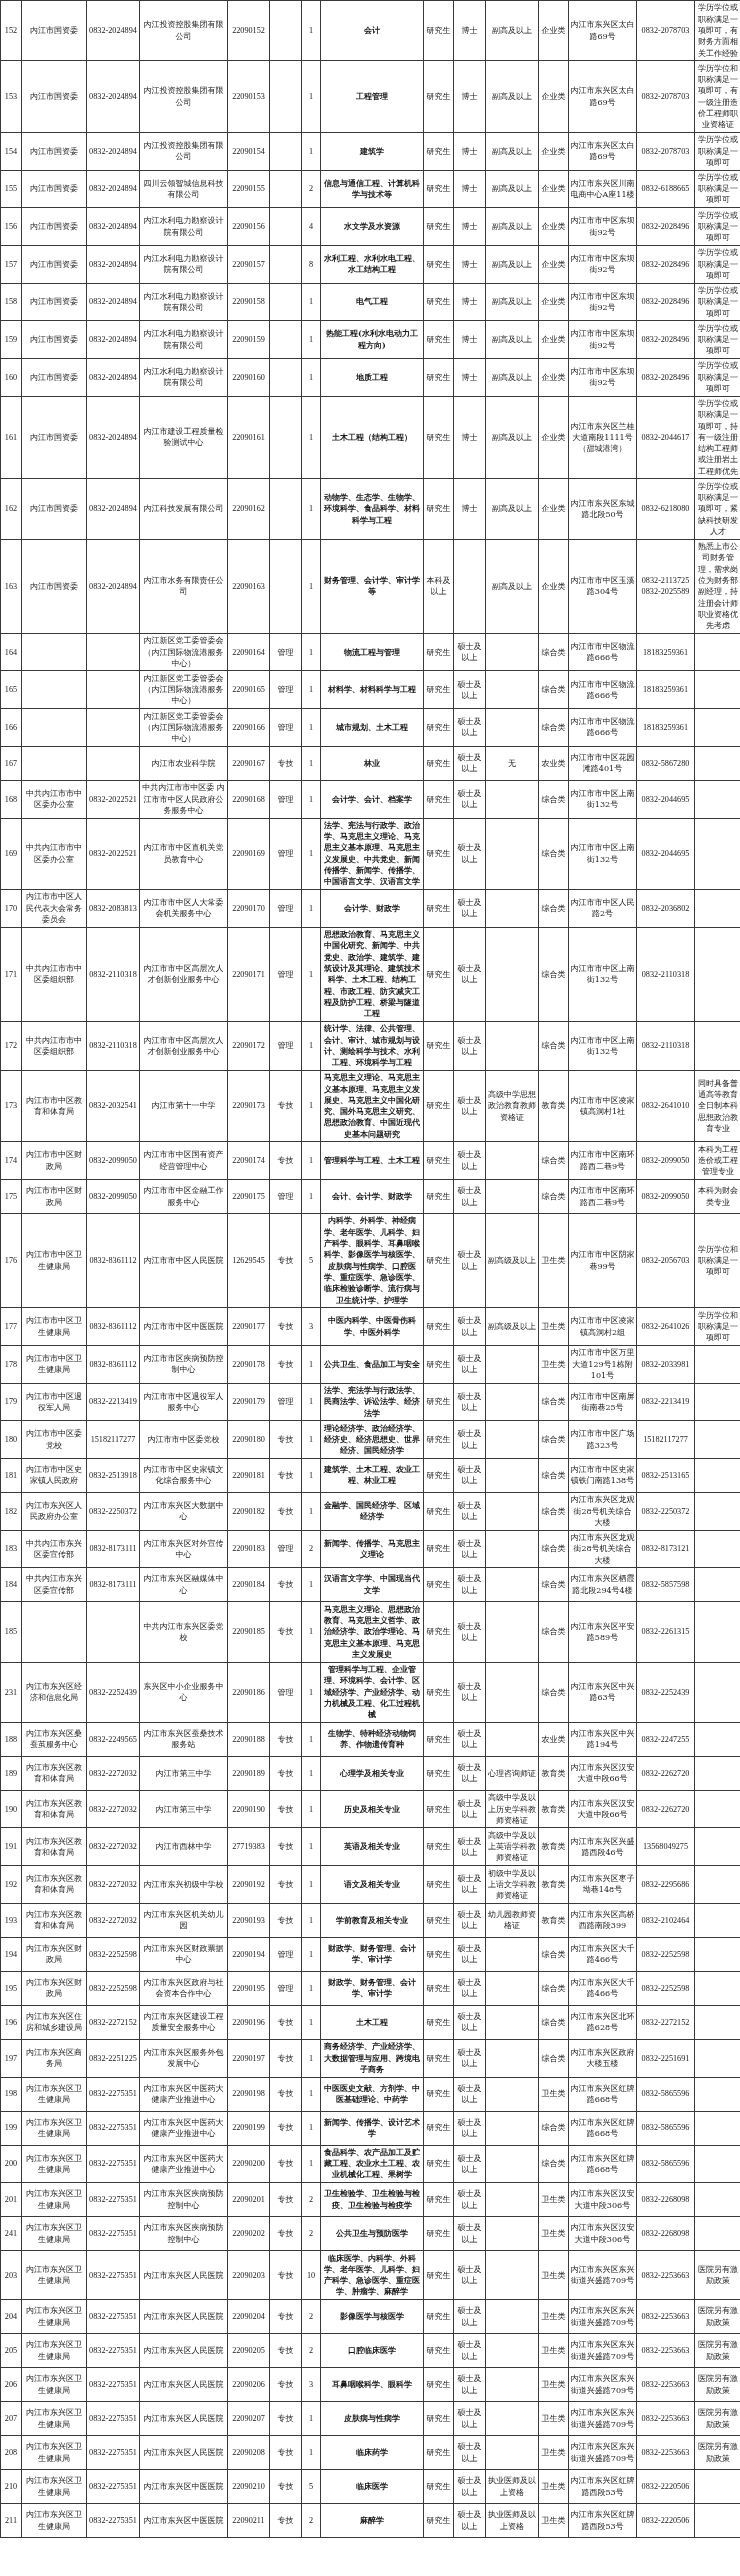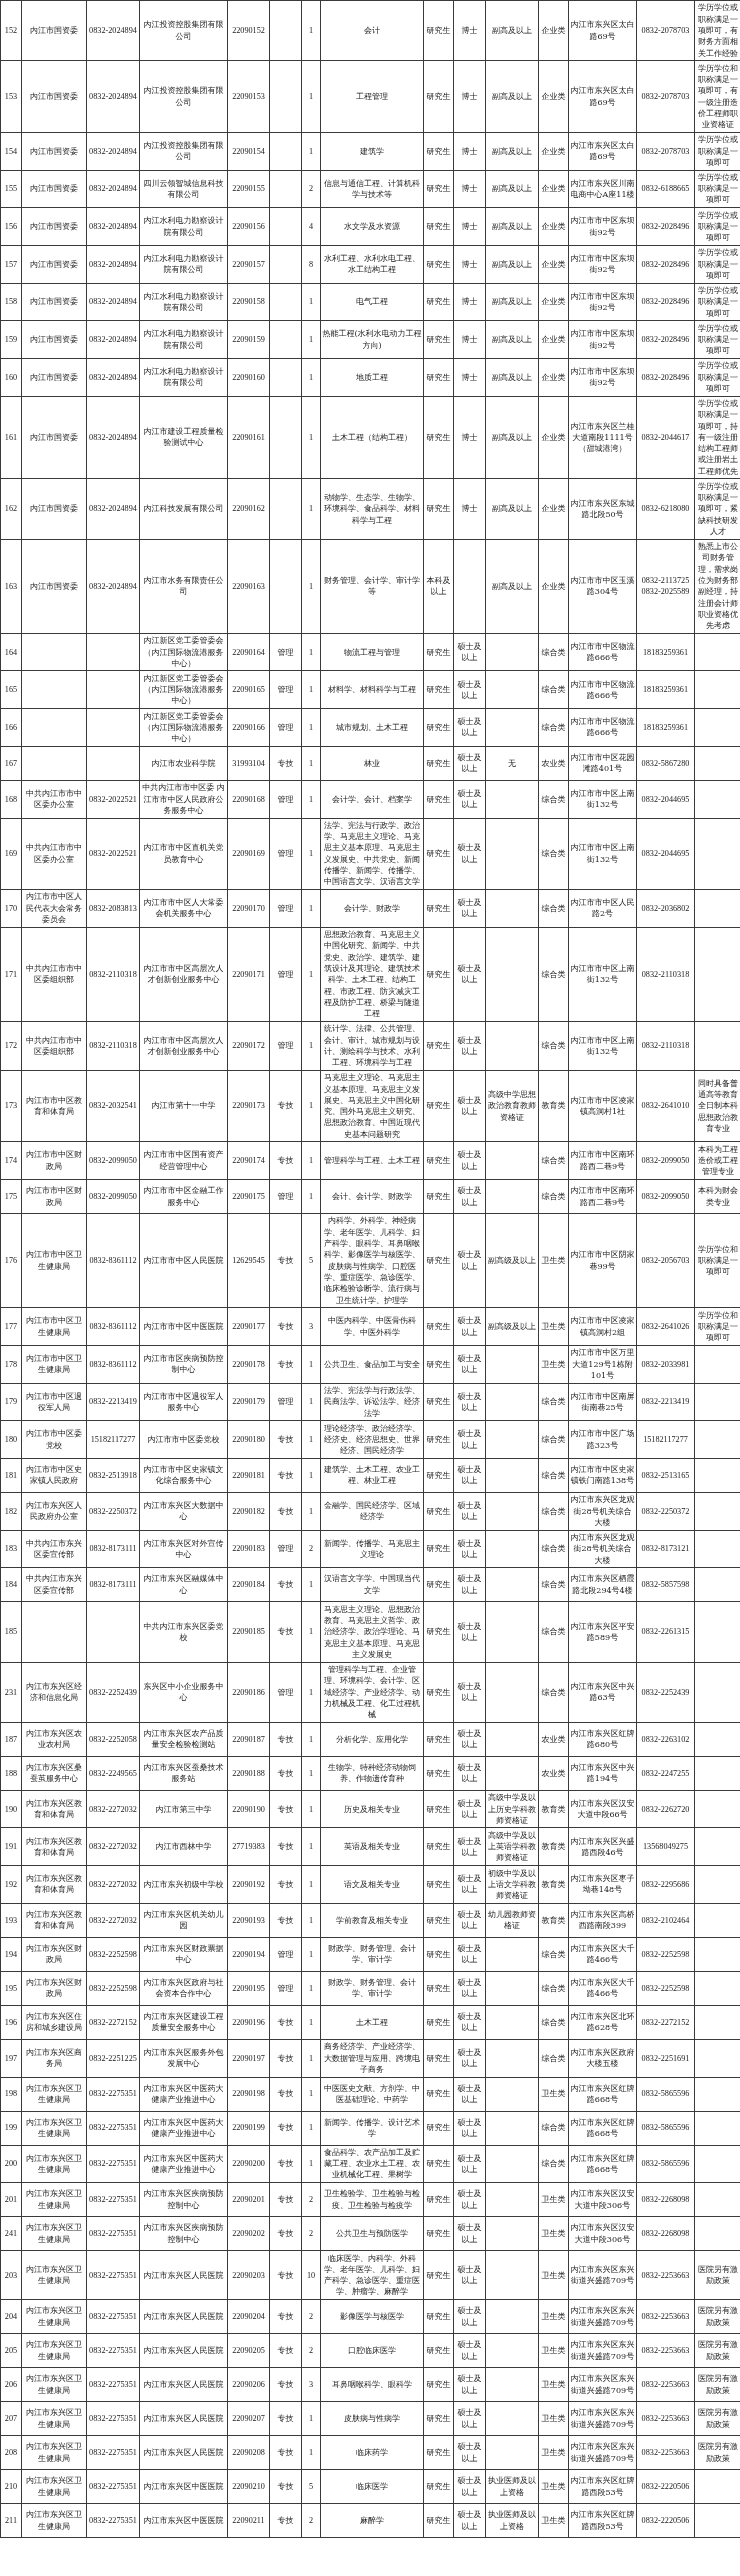--- a/index.html
+++ b/index.html
@@ -14,21 +14,21 @@
   table.grid td {
     border: 0.7px solid #3a3a3a;
     text-align: center;
     vertical-align: middle;
     padding: 1.4px 1.4px;
     word-break: break-all;
     overflow: hidden;
   }
   table.grid tr { height: 34px; }
   td.num, td.code, td.phone, td.cnt { font-family: "Liberation Serif", "DejaVu Serif", serif; font-size: 8.2px; }
-  td.major { text-align: center; }
+  td.major { text-align: center; font-weight: bold; }
   td.remark { text-align: center; margin-left: 35px; }
 </style>
 </head>
 <body>
 
 <table class="grid">
   <colgroup>
     <col style="width:21px">
     <col style="width:65px">
     <col style="width:53px">
@@ -299,21 +299,21 @@
     <td>综合类</td>
     <td>内江市市中区物流路666号</td>
     <td class="phone">18183259361</td>
     <td class="remark"></td>
   </tr>
       <tr>
     <td class="num">167</td>
     <td></td>
     <td class="phone"></td>
     <td>内江市农业科学院</td>
-    <td class="code">31993104</td>
+    <td class="code">22090167</td>
     <td>专技</td>
     <td class="cnt">1</td>
     <td class="major">林业</td>
     <td>研究生</td>
     <td>硕士及以上</td>
     <td>无</td>
     <td>农业类</td>
     <td>内江市市中区花园滩路401号</td>
     <td class="phone">0832-5867280</td>
     <td class="remark"></td>
@@ -635,54 +635,54 @@
     <td class="major">管理科学与工程、企业管理、环境科学、会计学、区域经济学、产业经济学、动力机械及工程、化工过程机械</td>
     <td>研究生</td>
     <td>硕士及以上</td>
     <td></td>
     <td>综合类</td>
     <td>内江市东兴区中兴路63号</td>
     <td class="phone">0832-2252439</td>
     <td class="remark"></td>
   </tr>
       <tr>
-    <td class="num">187</td>
-    <td>内江市东兴区农业农村局</td>
-    <td class="phone">0832-2252058</td>
-    <td>内江市东兴区农产品质量安全检验检测站</td>
-    <td class="code">22090187</td>
-    <td>专技</td>
-    <td class="cnt">1</td>
-    <td class="major">分析化学、应用化学</td>
-    <td>研究生</td>
-    <td>硕士及以上</td>
-    <td></td>
-    <td>农业类</td>
-    <td>内江市东兴区红牌路680号</td>
-    <td class="phone">0832-2263102</td>
-    <td class="remark"></td>
-  </tr>
-      <tr>
     <td class="num">188</td>
     <td>内江市东兴区桑蚕茧服务中心</td>
     <td class="phone">0832-2249565</td>
     <td>内江市东兴区蚕桑技术服务站</td>
     <td class="code">22090188</td>
     <td>专技</td>
     <td class="cnt">1</td>
     <td class="major">生物学、特种经济动物饲养、作物遗传育种</td>
     <td>研究生</td>
     <td>硕士及以上</td>
     <td></td>
     <td>农业类</td>
     <td>内江市东兴区中兴路194号</td>
     <td class="phone">0832-2247255</td>
     <td class="remark"></td>
   </tr>
       <tr>
+    <td class="num">189</td>
+    <td>内江市东兴区教育和体育局</td>
+    <td class="phone">0832-2272032</td>
+    <td>内江市第三中学</td>
+    <td class="code">22090189</td>
+    <td>专技</td>
+    <td class="cnt">1</td>
+    <td class="major">心理学及相关专业</td>
+    <td>研究生</td>
+    <td>硕士及以上</td>
+    <td>心理咨询师证</td>
+    <td>教育类</td>
+    <td>内江市东兴区汉安大道中段66号</td>
+    <td class="phone">0832-2262720</td>
+    <td class="remark"></td>
+  </tr>
+      <tr>
     <td class="num">190</td>
     <td>内江市东兴区教育和体育局</td>
     <td class="phone">0832-2272032</td>
     <td>内江市第三中学</td>
     <td class="code">22090190</td>
     <td>专技</td>
     <td class="cnt">1</td>
     <td class="major">历史及相关专业</td>
     <td>研究生</td>
     <td>硕士及以上</td>

